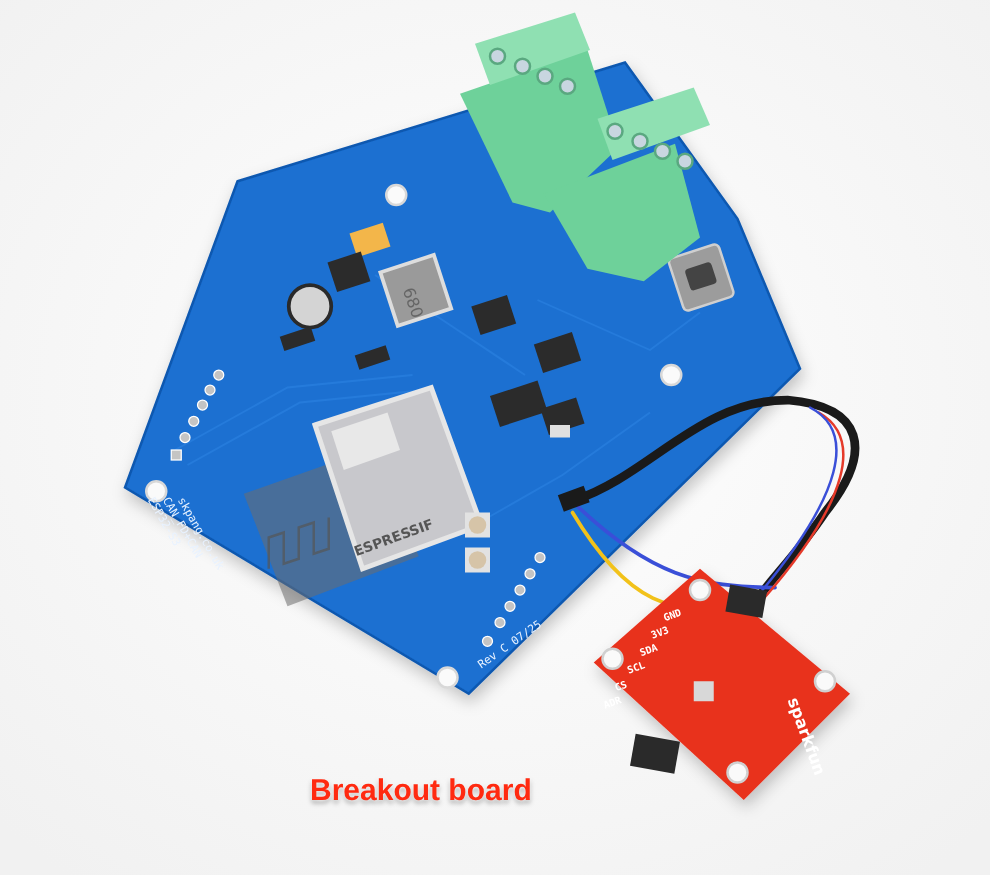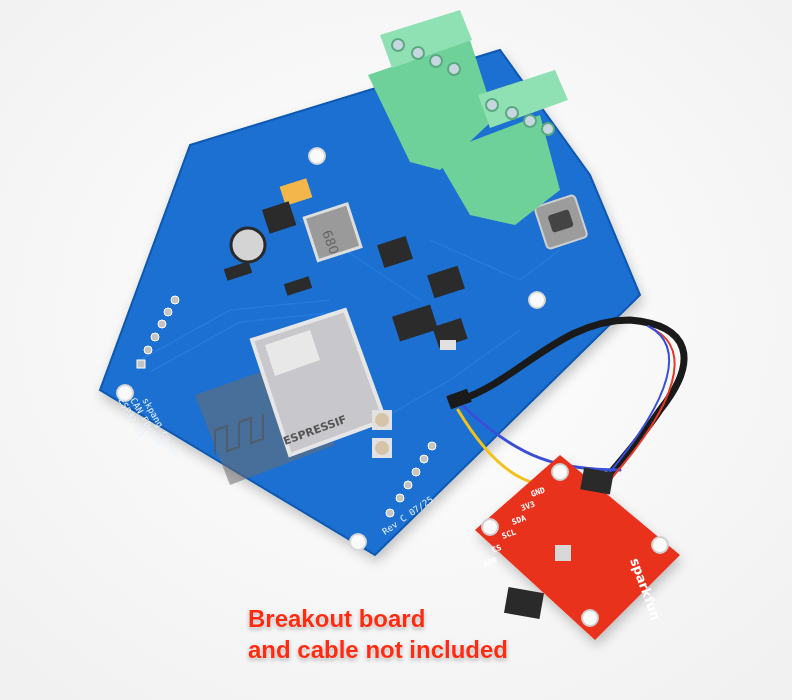--- a/index.html
+++ b/index.html
@@ -1,20 +1,20 @@
 <!DOCTYPE html>
 <html><head>
 <meta charset="utf-8">
 <style>
   html,body{margin:0;padding:0;}
   body{width:792px;height:700px;background:#fafafa;position:relative;overflow:hidden;font-family:"Liberation Sans",sans-serif;}
   .stage{position:absolute;left:0;top:0;width:792px;height:700px;}
   .silk{font-family:"DejaVu Sans Mono",monospace;fill:#e8f2ff;font-size:9px;}
   .pinlbl{font-family:"DejaVu Sans Mono",monospace;fill:#fff;font-size:8px;font-weight:bold;}
-  .caption{position:absolute;left:248px;top:603px;color:#ff2a10;font-weight:bold;font-size:24px;line-height:31px;
+  .caption{position:absolute;left:248px;top:617px;color:#ff2a10;font-weight:bold;font-size:24px;line-height:31px;
     text-shadow:0 0 3px #fff,0 2px 4px rgba(0,0,0,.35);font-family:"Liberation Sans",sans-serif;}
 </style>
 </head>
 <body>
 
 <div class="stage">
 <svg width="792" height="700" viewBox="0 0 792 700" xmlns="http://www.w3.org/2000/svg">
   <defs>
     <radialGradient id="bg" cx="50%" cy="45%" r="70%">
       <stop offset="0" stop-color="#ffffff"></stop>
@@ -164,14 +164,13 @@
     <text x="503" y="539" transform="rotate(-20 503 539)">SCL</text>
     <text x="493" y="553" transform="rotate(-20 493 553)">CS</text>
     <text x="484" y="567" transform="rotate(-20 484 567)">ADR</text>
   </g>
   <text transform="translate(630,560) rotate(70)" font-family="'DejaVu Sans',sans-serif" font-size="13" font-weight="bold" fill="#fff">sparkfun</text>
 </svg>
 </div>
 
 <div class="caption">
   <div>Breakout board</div>
-  <div>and cable not included</div>
 </div>
 
 </body></html>

